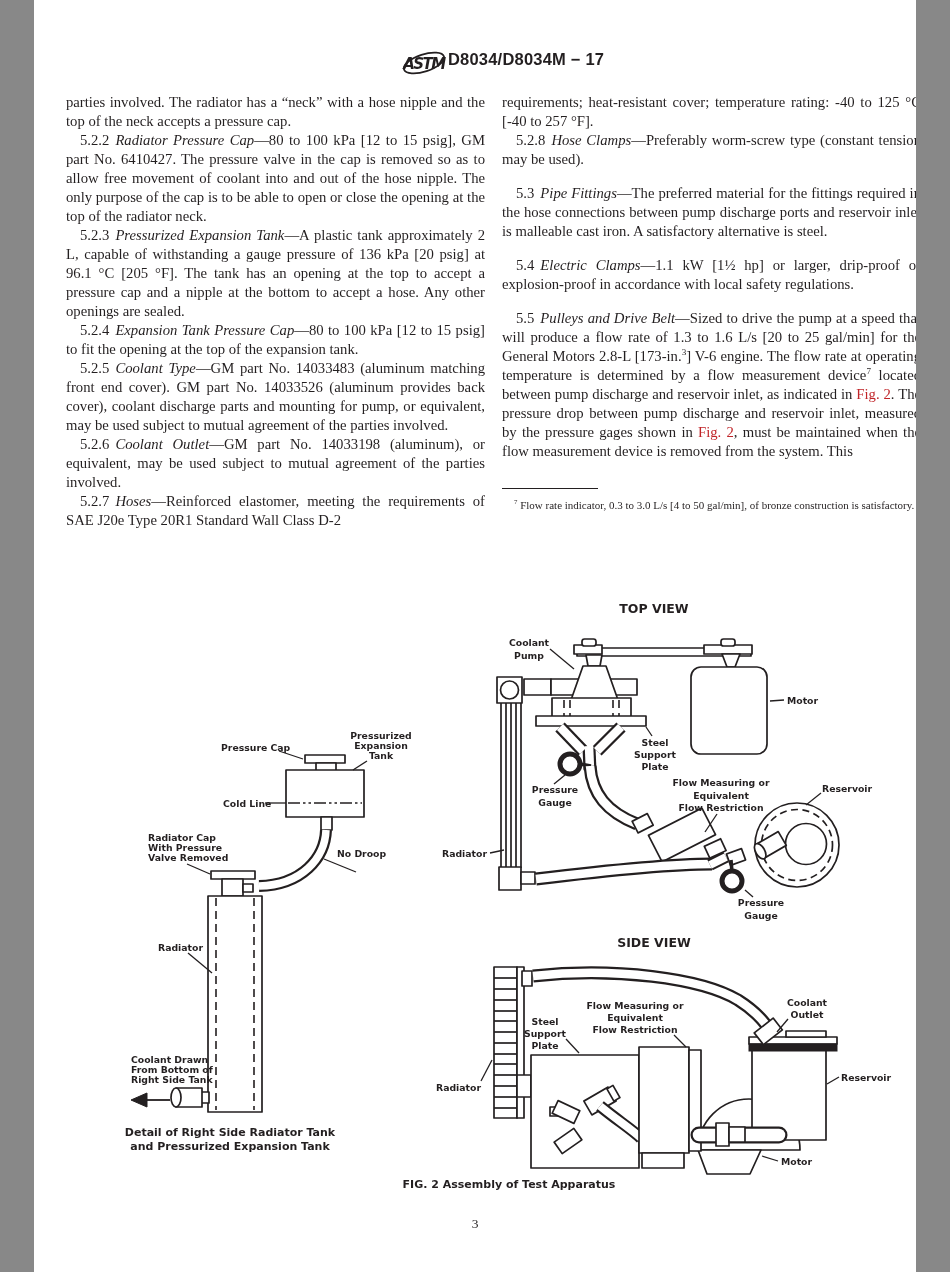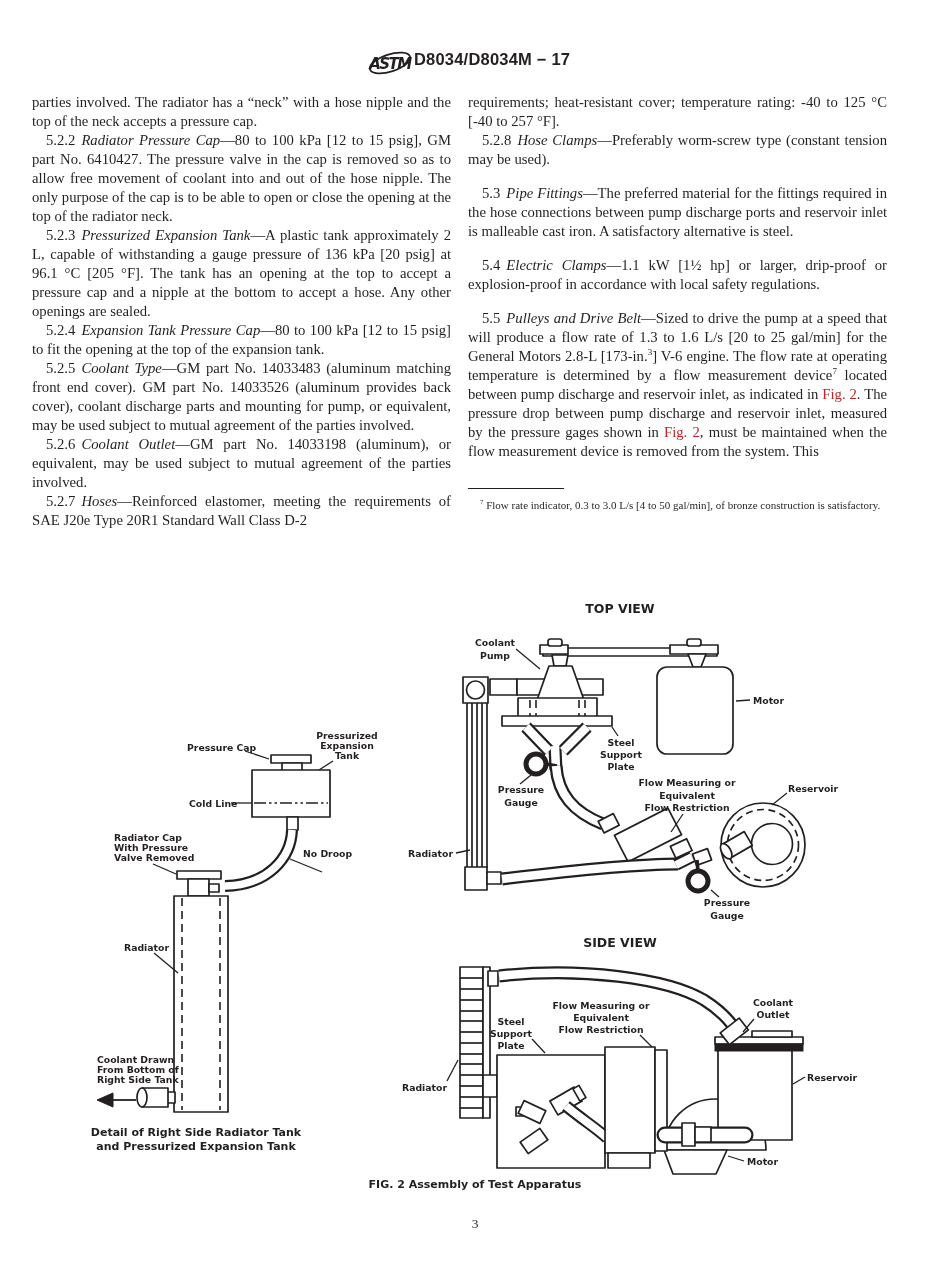--- a/index.html
+++ b/index.html
@@ -1,16 +1,16 @@
 <!DOCTYPE html>
 <html><head>
 <meta charset="utf-8">
 <style>
   html,body{margin:0;padding:0;background:#888;}
-  #page{position:relative;width:950px;height:1272px;background:#ffffff;margin:0 auto;overflow:hidden;
+  #page{position:relative;width:882px;height:1272px;background:#ffffff;margin:0 auto;overflow:hidden;
         font-family:"Liberation Serif",serif;color:#231f20;}
   
   #hdr-title{position:absolute;left:414px;top:50px;font:bold 16.5px "Liberation Sans",sans-serif;letter-spacing:.2px;text-align:right;}
   #logo{position:absolute;left:366px;top:41px;}
   
   .col{position:absolute;top:93px;width:419px;font-size:14.7px;line-height:19px;text-align:justify;}
   .col-left{left:32px;}
   .col-right{left:468px;}
   .para{margin:0;text-indent:14px;}
   .noindent{text-indent:0;}

